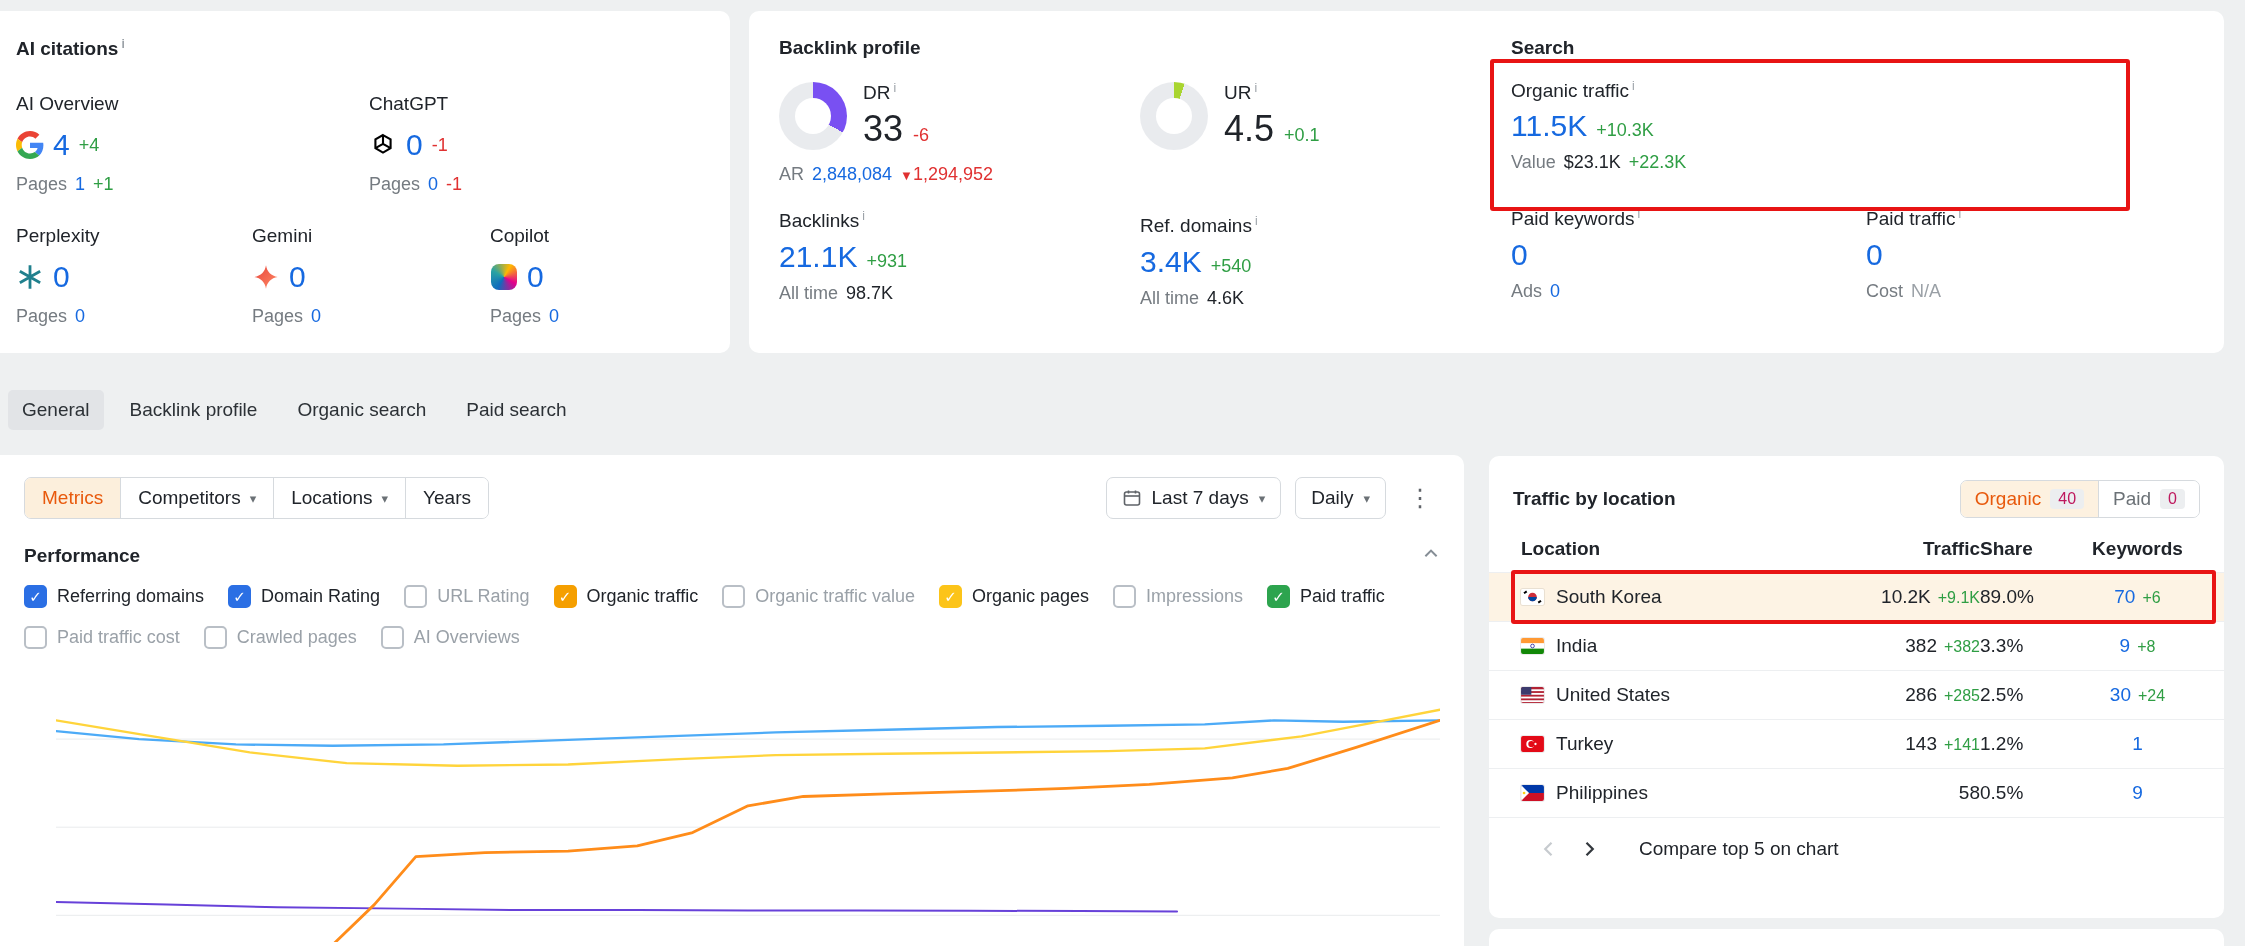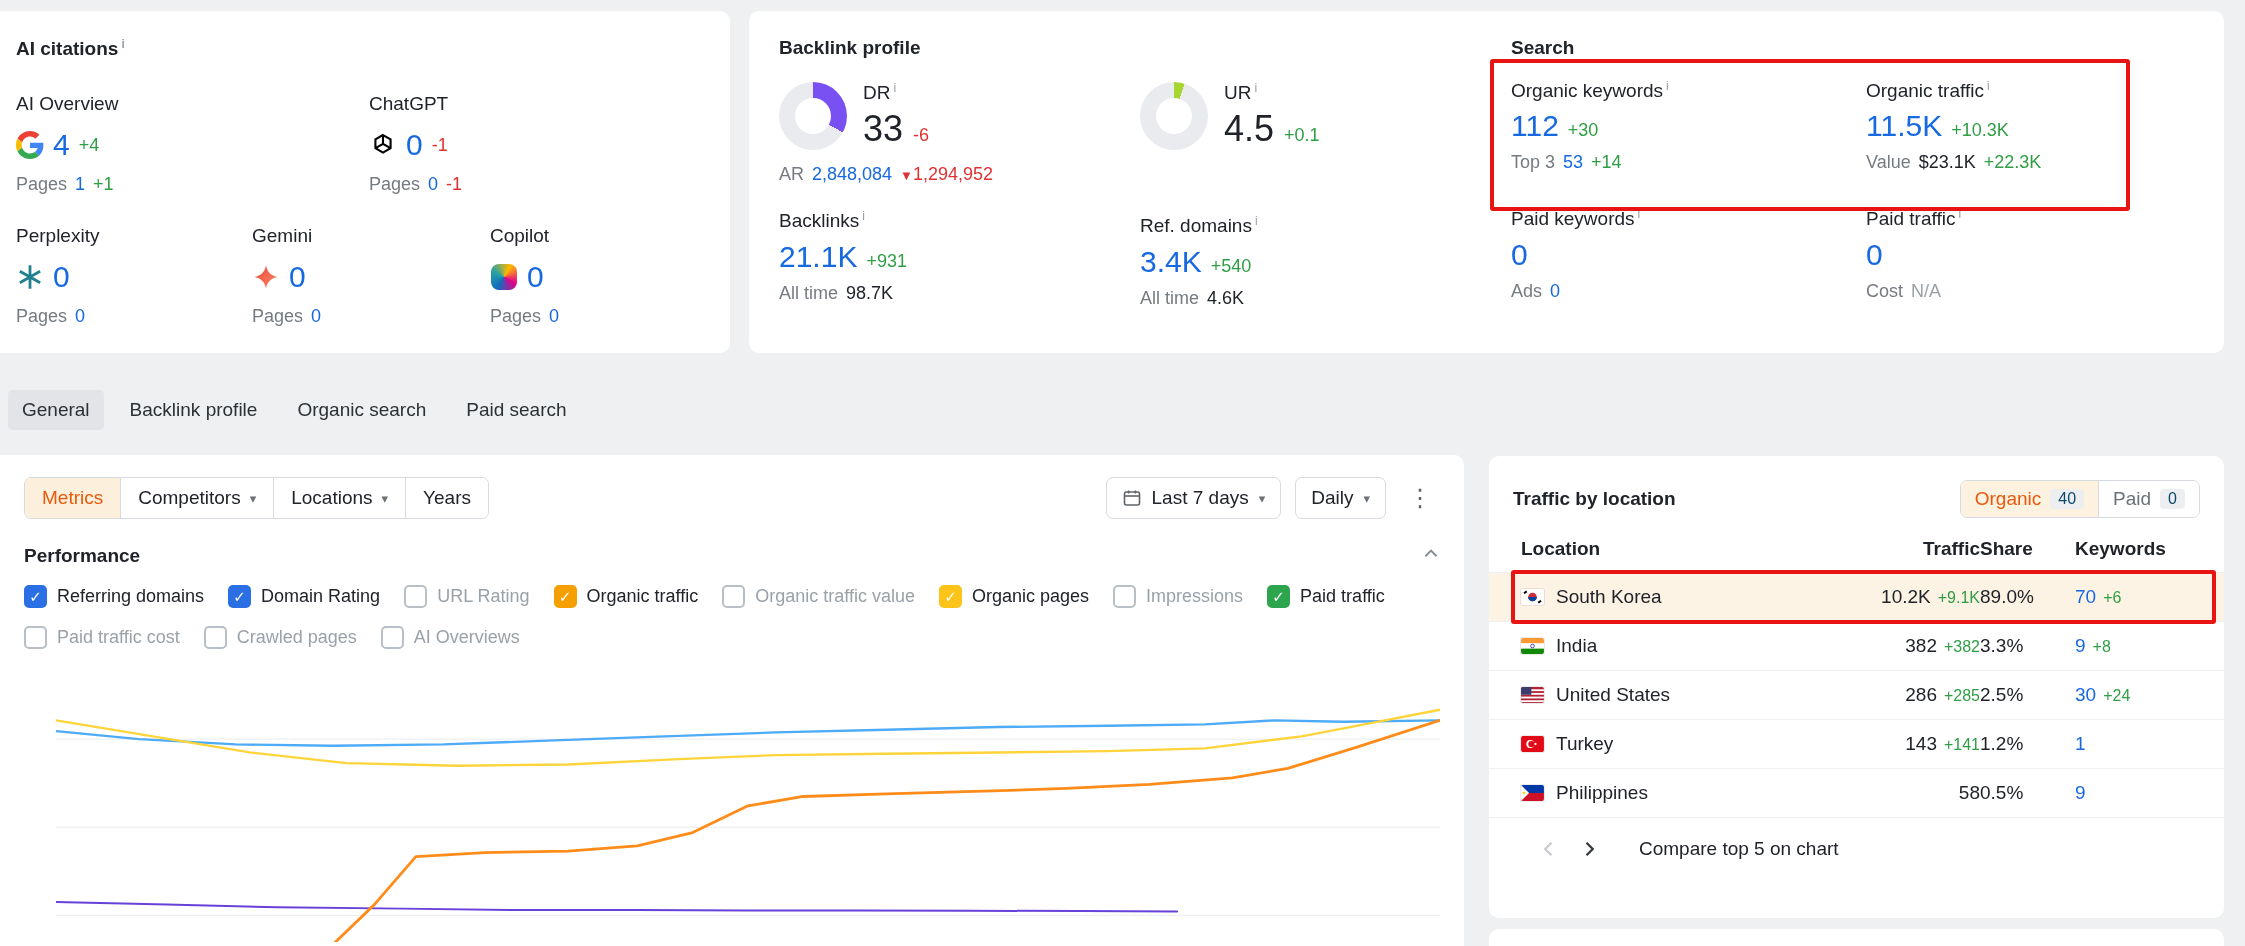--- a/index.html
+++ b/index.html
@@ -74,26 +74,26 @@
   .chart{margin:26px 0 0 32px;height:267px}
   .chart svg{width:100%;height:100%;display:block}
 
   
   #traffic-card{left:1489px;top:456px;width:735px;height:462px;border-radius:10px;padding-top:24px}
   .tc-head{display:flex;justify-content:space-between;align-items:center;padding:0 24px}
   .toggle{display:flex;border:1px solid var(--border);border-radius:7px;overflow:hidden}
   .toggle>button{display:flex;gap:9px;align-items:center;padding:7px 14px;background:#fff;border:none;font-size:19px;color:#6b7176;cursor:pointer;font-family:inherit}
   .toggle>button.active{background:#fdf1e0;color:var(--orange)}
   .toggle>button+button{border-left:1px solid var(--border)}
-  .cnt{background:#eceef0;border-radius:4px;padding:1px 8px;font-size:16px;color:#0c4a6e}
+  .cnt{background:#eceef0;border-radius:4px;padding:1px 8px;font-size:16px;color:#be185d}
   .thead{display:flex;align-items:center;padding:16px 24px 12px 32px;font-weight:700;font-size:19px;border-bottom:1px solid var(--rowline);margin-top:4px}
   .col-loc{flex:1;display:flex;align-items:center}
   .col-traffic{width:170px;text-align:right}
   .col-share{width:95px;}
-  .col-kw{width:125px;text-align:left}
+  .col-kw{width:125px;text-align:center}
   .trow{display:flex;align-items:center;padding:0 24px 0 32px;height:49px;border-bottom:1px solid var(--rowline);position:relative;cursor:pointer}
   .trow.hl{background:#fdf3e4}
   .flag{width:23px;height:16px;border-radius:2px;overflow:hidden;box-shadow:0 0 0 1px rgba(0,0,0,.08);flex:none;margin-right:12px;display:inline-flex}
   .flag svg{width:100%;height:100%}
   .country,.tval{font-size:19px;color:var(--dark)}
   .tdelta{color:var(--green);font-size:16px;margin-left:7px}
   .kval{color:var(--blue)}
   .annot-row{left:22px;right:8px;top:-3px;bottom:-3px}
   .tfoot{display:flex;align-items:center;padding:17px 24px 0 40px}
   .pg{background:none;border:none;cursor:pointer;padding:4px 10px;display:inline-flex}
@@ -262,32 +262,20 @@
               </div>
           </div>
         </div>
       </div>
     </div>
 
     <div class="search-half">
       <h3 class="card-title">Search</h3>
       <div class="metric-grid2 row1">
         <div class="annot" id="annot-search"></div>
-        <div>
-          <div class="m-label"><span>Organic keywords</span><sup class="info">i</sup></div>
-          <div class="m-val">
-              <span class="big-blue">112</span>
-              <span class="delta green">+30</span>
-            </div>
-          <div class="sub">
-              <span class="gray">Top 3</span>
-              <span class="blue">53</span>
-              <span class="delta green">+14</span>
-            </div>
-        </div>
         <div>
           <div class="m-label"><span>Organic traffic</span><sup class="info">i</sup></div>
           <div class="m-val">
               <span class="big-blue">11.5K</span>
               <span class="delta green">+10.3K</span>
             </div>
           <div class="sub">
               <span class="gray">Value</span>
               <span>$23.1K</span>
               <span class="delta green">+22.3K</span>

